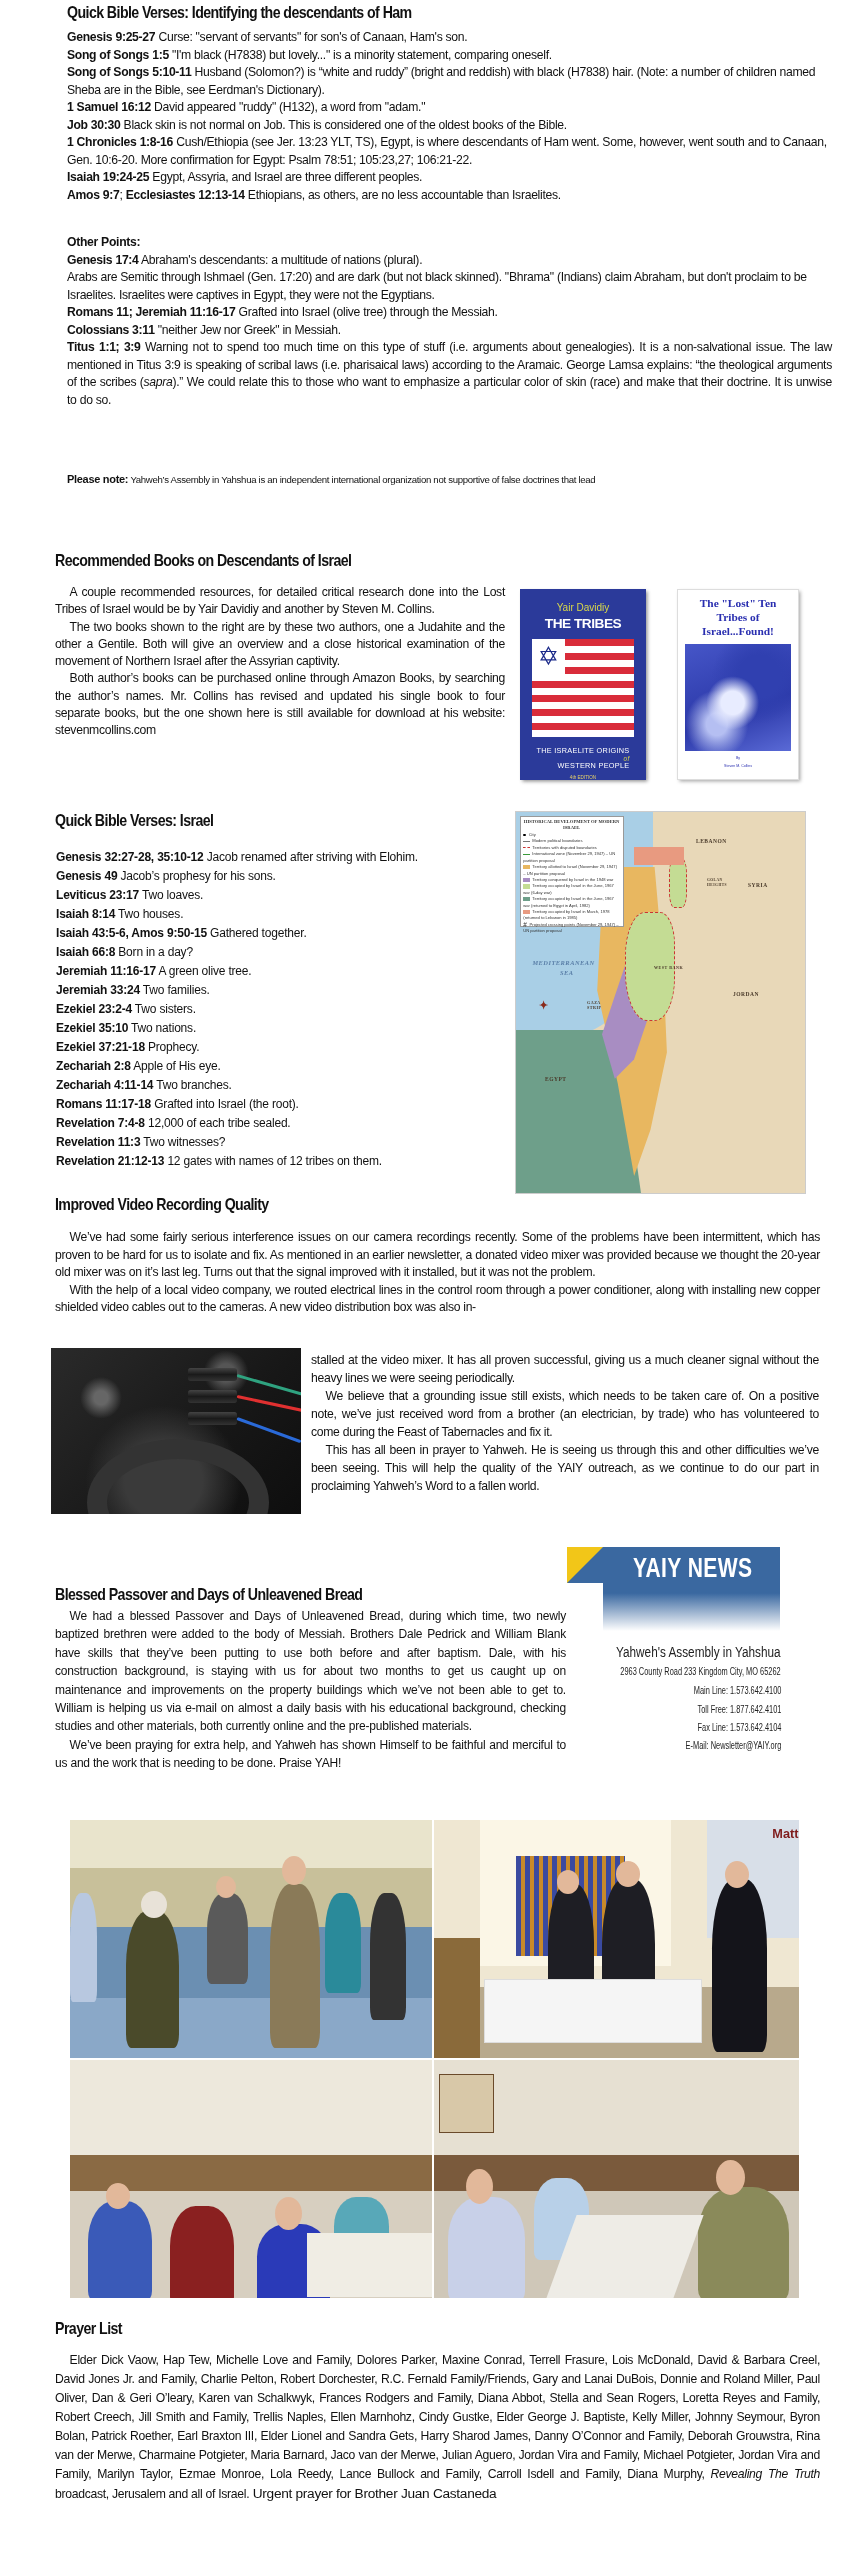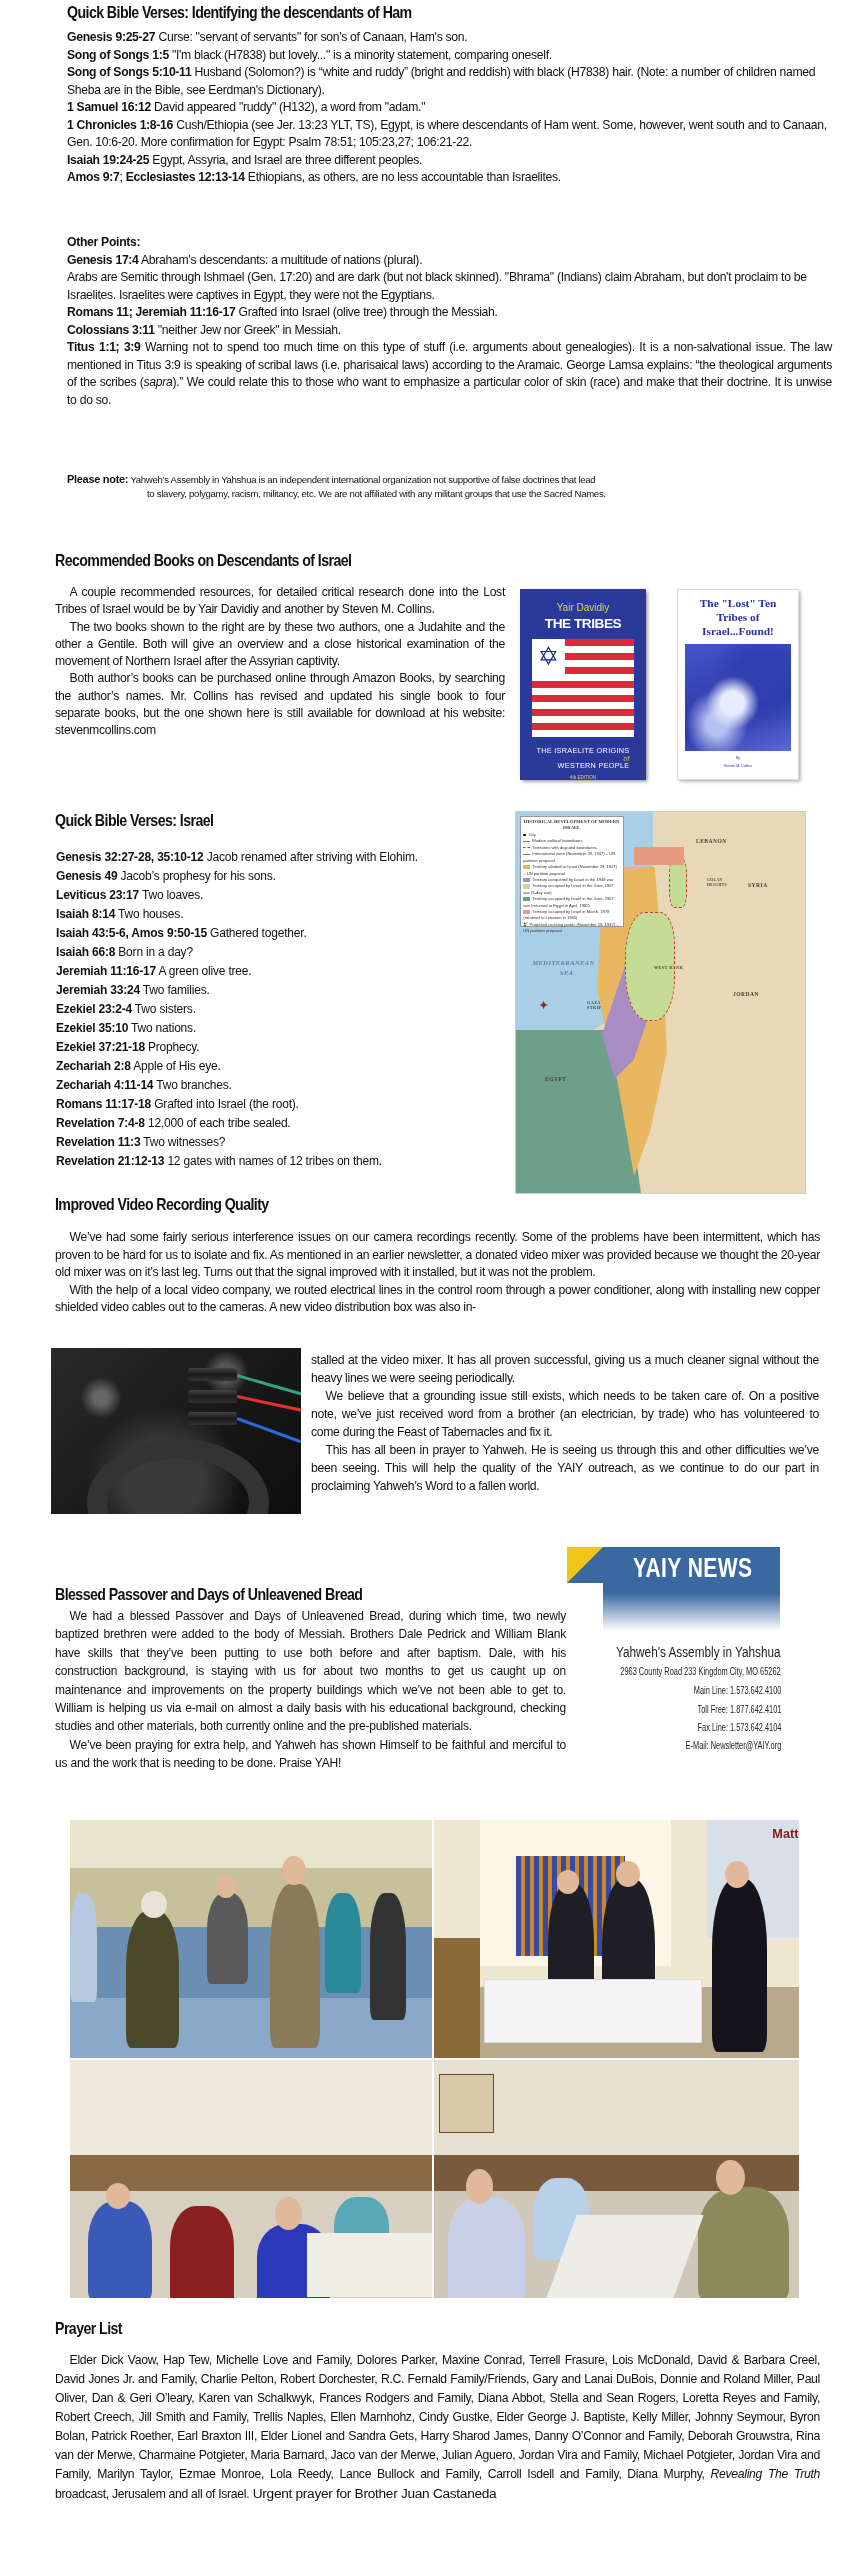--- a/index.html
+++ b/index.html
@@ -101,37 +101,37 @@
 <body>
 
 <section>
   <div class="abs heading" style="left:67px; top:1.8px;">Quick Bible Verses: Identifying the descendants of Ham</div>
 
   <div class="abs narrow" style="left:67px; top:29px; width:765px;">
     <p><b>Genesis 9:25-27</b><span> Curse: "servant of servants" for son's of Canaan, Ham's son.</span></p>
     <p><b>Song of Songs 1:5</b><span> "I'm black (H7838) but lovely..." is a minority statement, comparing oneself.</span></p>
     <p><b>Song of Songs 5:10-11</b><span> Husband (Solomon?) is “white and ruddy” (bright and reddish) with black (H7838) hair. (Note: a number of children named Sheba are in the Bible, see Eerdman's Dictionary).</span></p>
     <p><b>1 Samuel 16:12</b><span> David appeared "ruddy" (H132), a word from "adam."</span></p>
+    <p><b>Job 30:30</b><span> Black skin is not normal on Job. This is considered one of the oldest books of the Bible.</span></p>
     <p><b>1 Chronicles 1:8-16</b><span> Cush/Ethiopia (see Jer. 13:23 YLT, TS), Egypt, is where descendants of Ham went. Some, however, went south and to Canaan, Gen. 10:6-20. More confirmation for Egypt: Psalm 78:51; 105:23,27; 106:21-22.</span></p>
     <p><b>Isaiah 19:24-25</b><span> Egypt, Assyria, and Israel are three different peoples.</span></p>
     <p><b>Amos 9:7</b><span>; </span><b>Ecclesiastes 12:13-14</b><span> Ethiopians, as others, are no less accountable than Israelites.</span></p>
   </div>
 
   <div class="abs narrow" style="left:67px; top:234px; width:765px;">
     <p><b>Other Points:</b></p>
     <p><b>Genesis 17:4</b><span> Abraham's descendants: a multitude of nations (plural).</span></p>
     <p><span>Arabs are Semitic through Ishmael (Gen. 17:20) and are dark (but not black skinned). "Bhrama" (Indians) claim Abraham, but don't proclaim to be Israelites. Israelites were captives in Egypt, they were not the Egyptians.</span></p>
     <p><b>Romans 11; Jeremiah 11:16-17</b><span> Grafted into Israel (olive tree) through the Messiah.</span></p>
     <p><b>Colossians 3:11</b><span> "neither Jew nor Greek" in Messiah.</span></p>
     <p class="justify"><b>Titus 1:1; 3:9</b><span> Warning not to spend too much time on this type of stuff (i.e. arguments about genealogies). It is a non-salvational issue. The law mentioned in Titus 3:9 is speaking of scribal laws (i.e. pharisaical laws) according to the Aramaic. George Lamsa explains: “the theological arguments of the scribes (</span><i>sapra</i><span>).” We could relate this to those who want to emphasize a particular color of skin (race) and make that their doctrine. It is unwise to do so.</span></p>
   </div>
 
   <div class="abs" style="left:67px; top:473px; width:701px; font-family:'Liberation Sans',sans-serif; font-size:9.6px; line-height:13.7px; letter-spacing:-0.3px;">
     <div><b style="font-size:11px;">Please note:</b><span> Yahweh’s Assembly in Yahshua is an independent international organization not supportive of false doctrines that lead</span></div>
-    <div style="padding-left:80px;">to slavery, polygamy, racism, militancy, etc. We are not affiliated with any militant groups that use the Sacred Names.</div>
   </div>
 </section>
 
 <section>
   <div class="abs heading" style="left:55px; top:550px;">Recommended Books on Descendants of Israel</div>
 
   <div class="abs narrow justify" style="left:55px; top:584px; width:450px; line-height:17.3px;">
     <p class="indent">A couple recommended resources, for detailed critical research done into the Lost Tribes of Israel would be by Yair Davidiy and another by Steven M. Collins.</p>
     <p class="indent">The two books shown to the right are by these two authors, one a Judahite and the other a Gentile. Both will give an overview and a close historical examination of the movement of Northern Israel after the Assyrian captivity.</p>
     <p class="indent">Both author’s books can be purchased online through Amazon Books, by searching the author’s names. Mr. Collins has revised and updated his single book to four separate books, but the one shown here is still available for download at his website: stevenmcollins.com</p>

